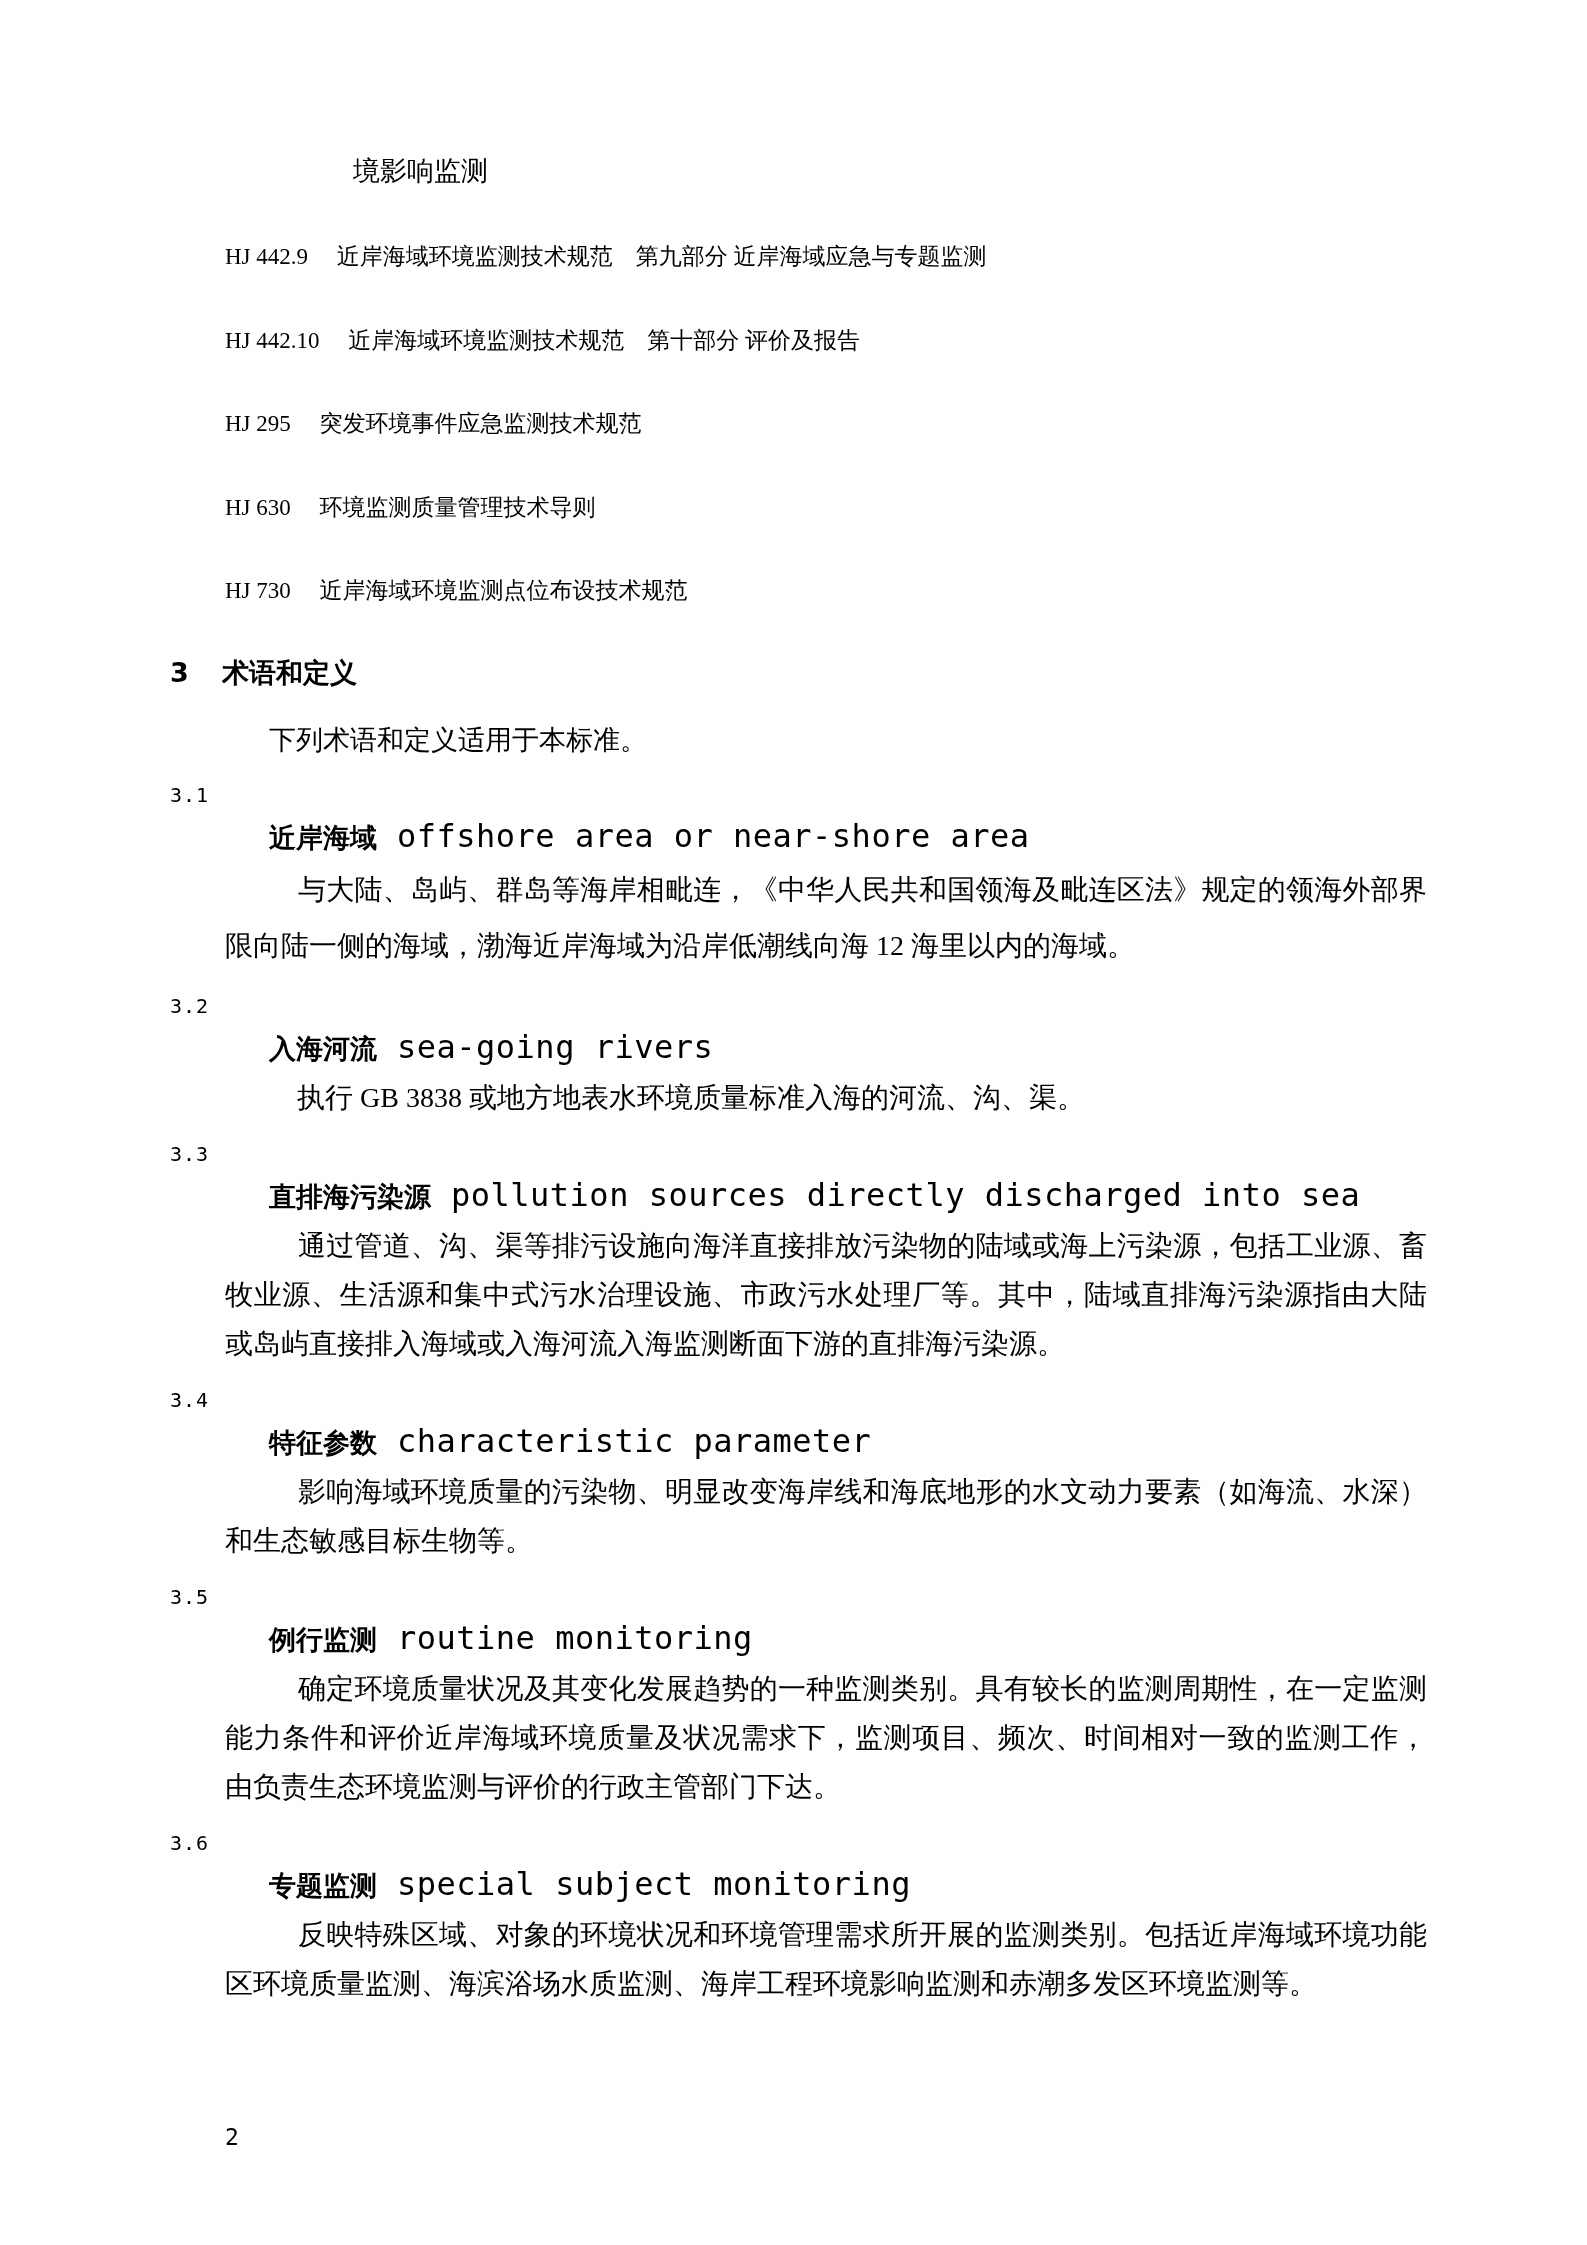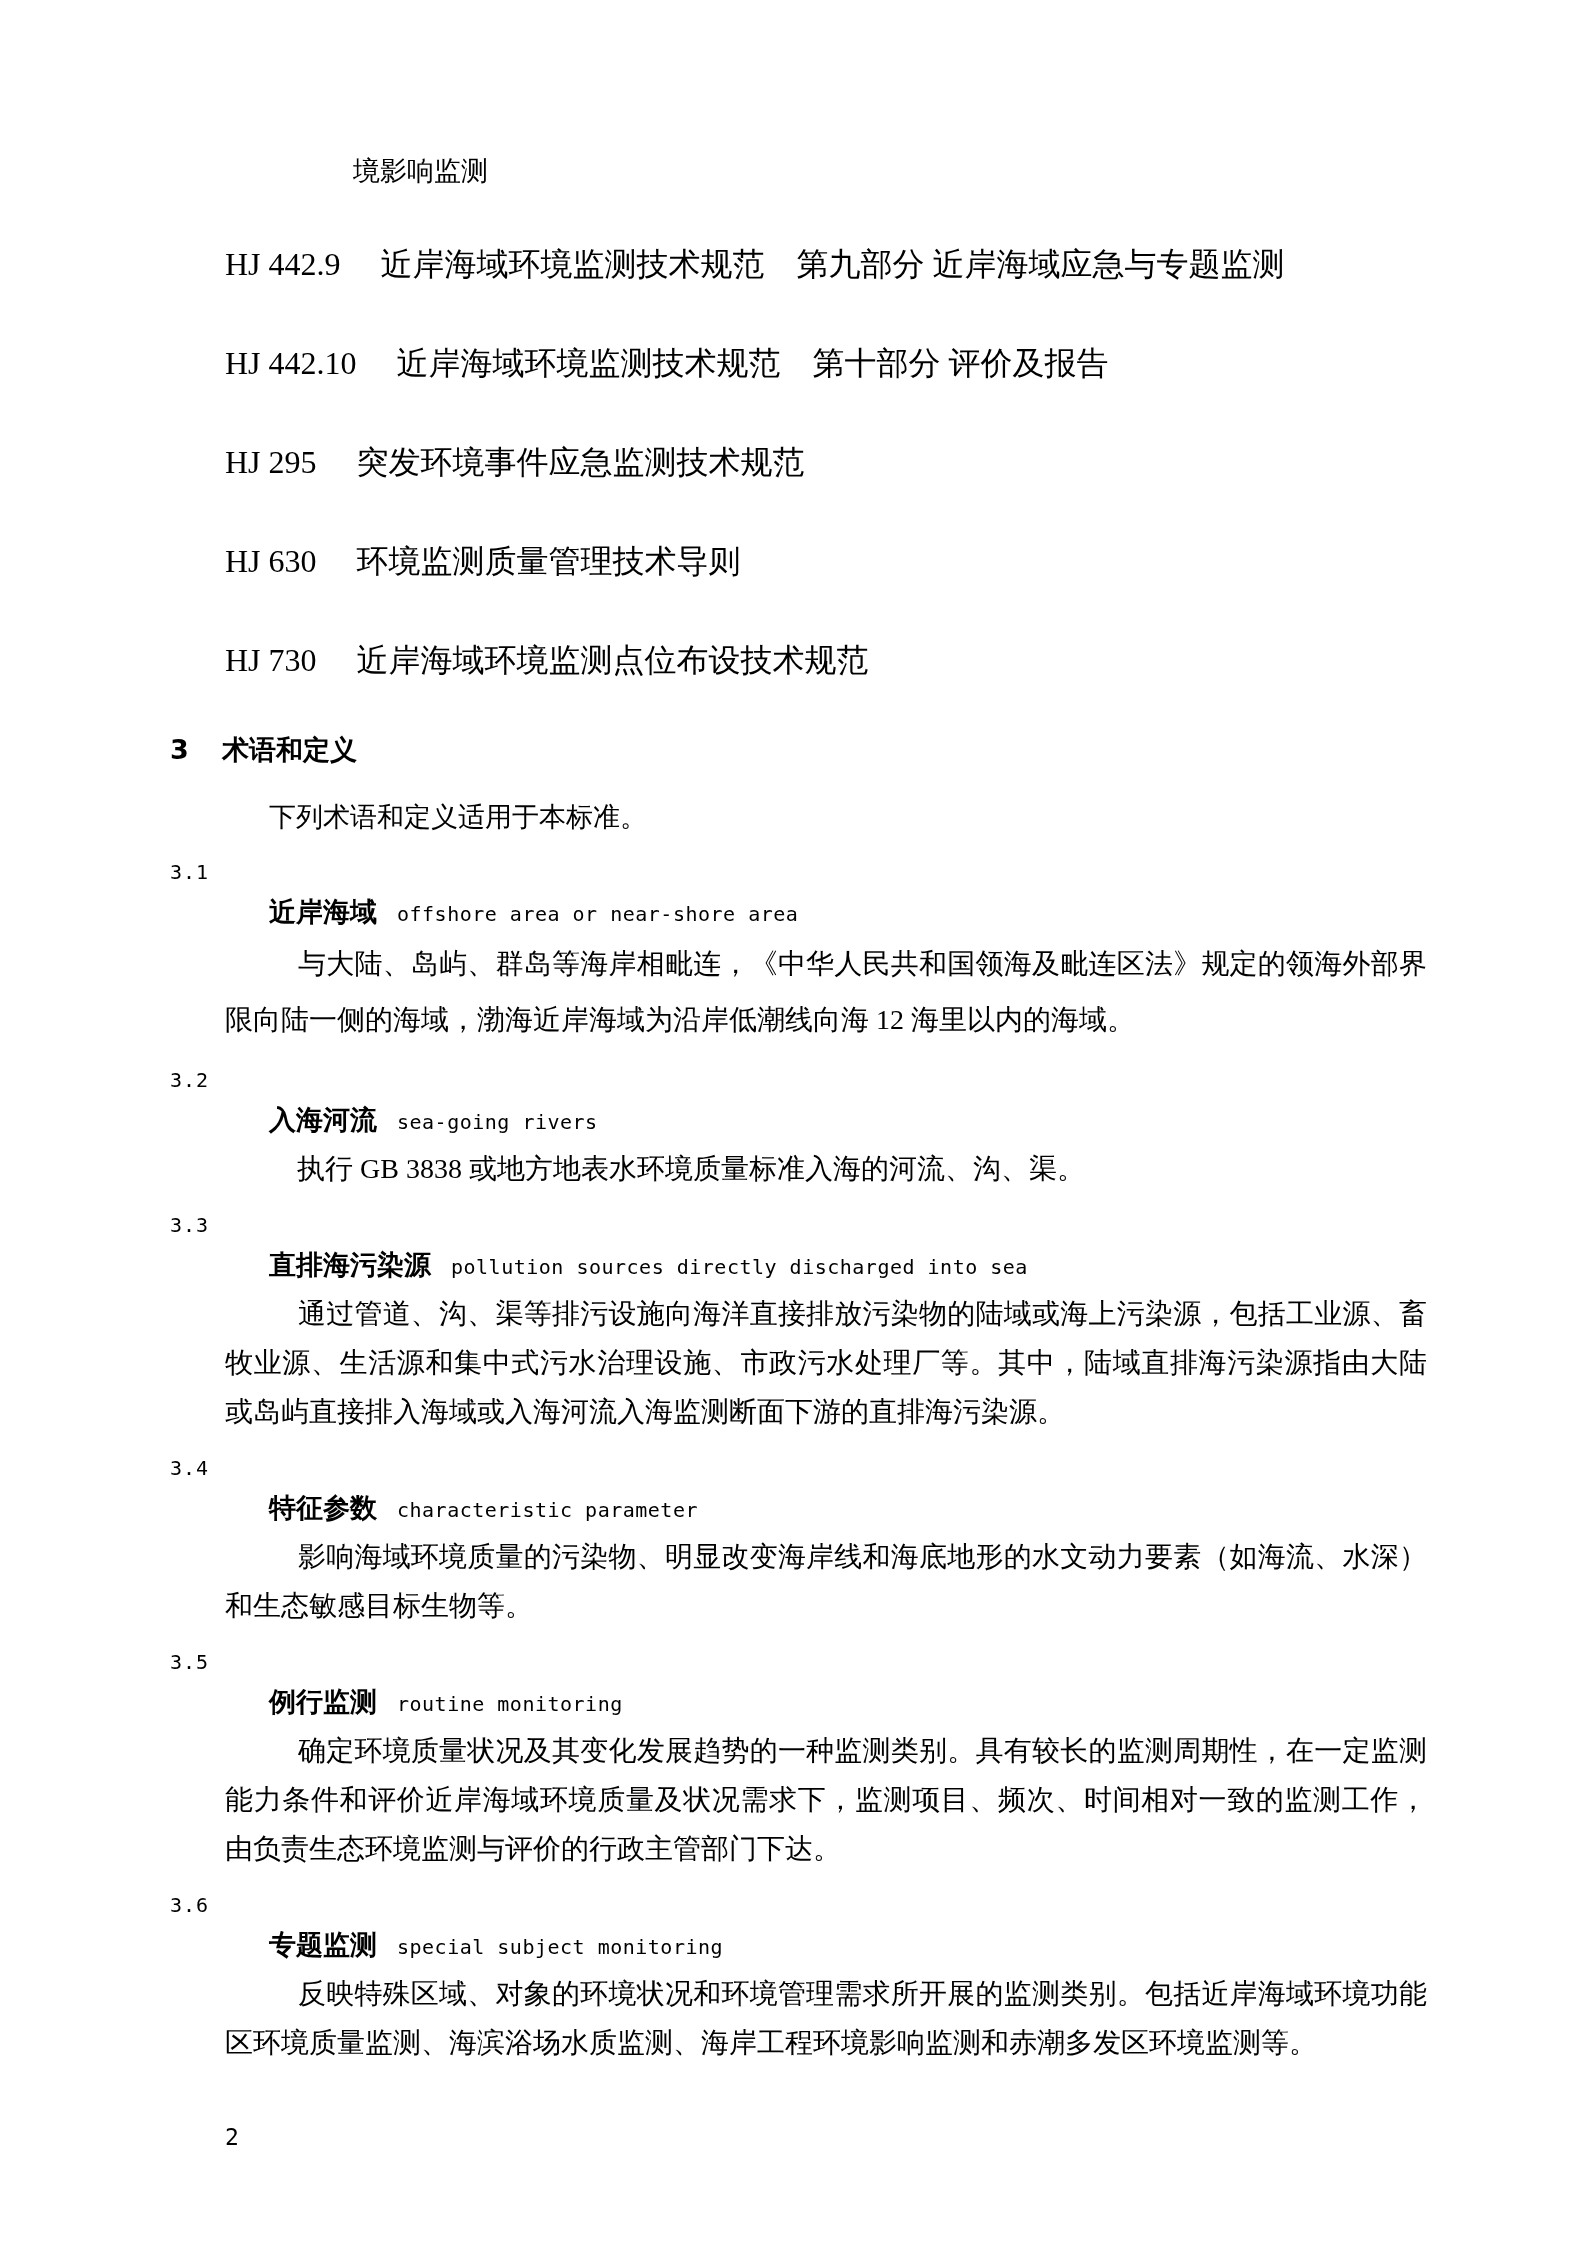--- a/index.html
+++ b/index.html
@@ -19,21 +19,21 @@
     width: 1587px;
     height: 2245px;
     box-sizing: border-box;
     padding: 150px 160px 80px 225px;
   }
   
   .std-list {
     margin-top: 6px;
   }
   .std-line {
-    font-size: 32px;
+    font-size: 23px;
     line-height: 1.72;
     white-space: nowrap;
     margin-top: 44px;
   }
   .std-line .code {
     display: inline-block;
     min-width: 0;
   }
   .continued {
     font-size: 27px;
@@ -74,21 +74,21 @@
     padding-left: 44px;
     font-size: 27px;
   }
   .term .cn {
     font-family: "DejaVu Sans", "Liberation Sans", sans-serif;
     font-weight: bold;
     font-size: 27px;
   }
   .term .en {
     font-family: "DejaVu Sans Mono", "Liberation Mono", monospace;
-    font-size: 20px;
+    font-size: 32px;
     letter-spacing: 0.5px;
     margin-left: 20px;
   }
   .def {
     font-size: 28px;
     line-height: 1.75;
     text-align: justify;
     margin-top: 6px;
   }
   .def.wide {

